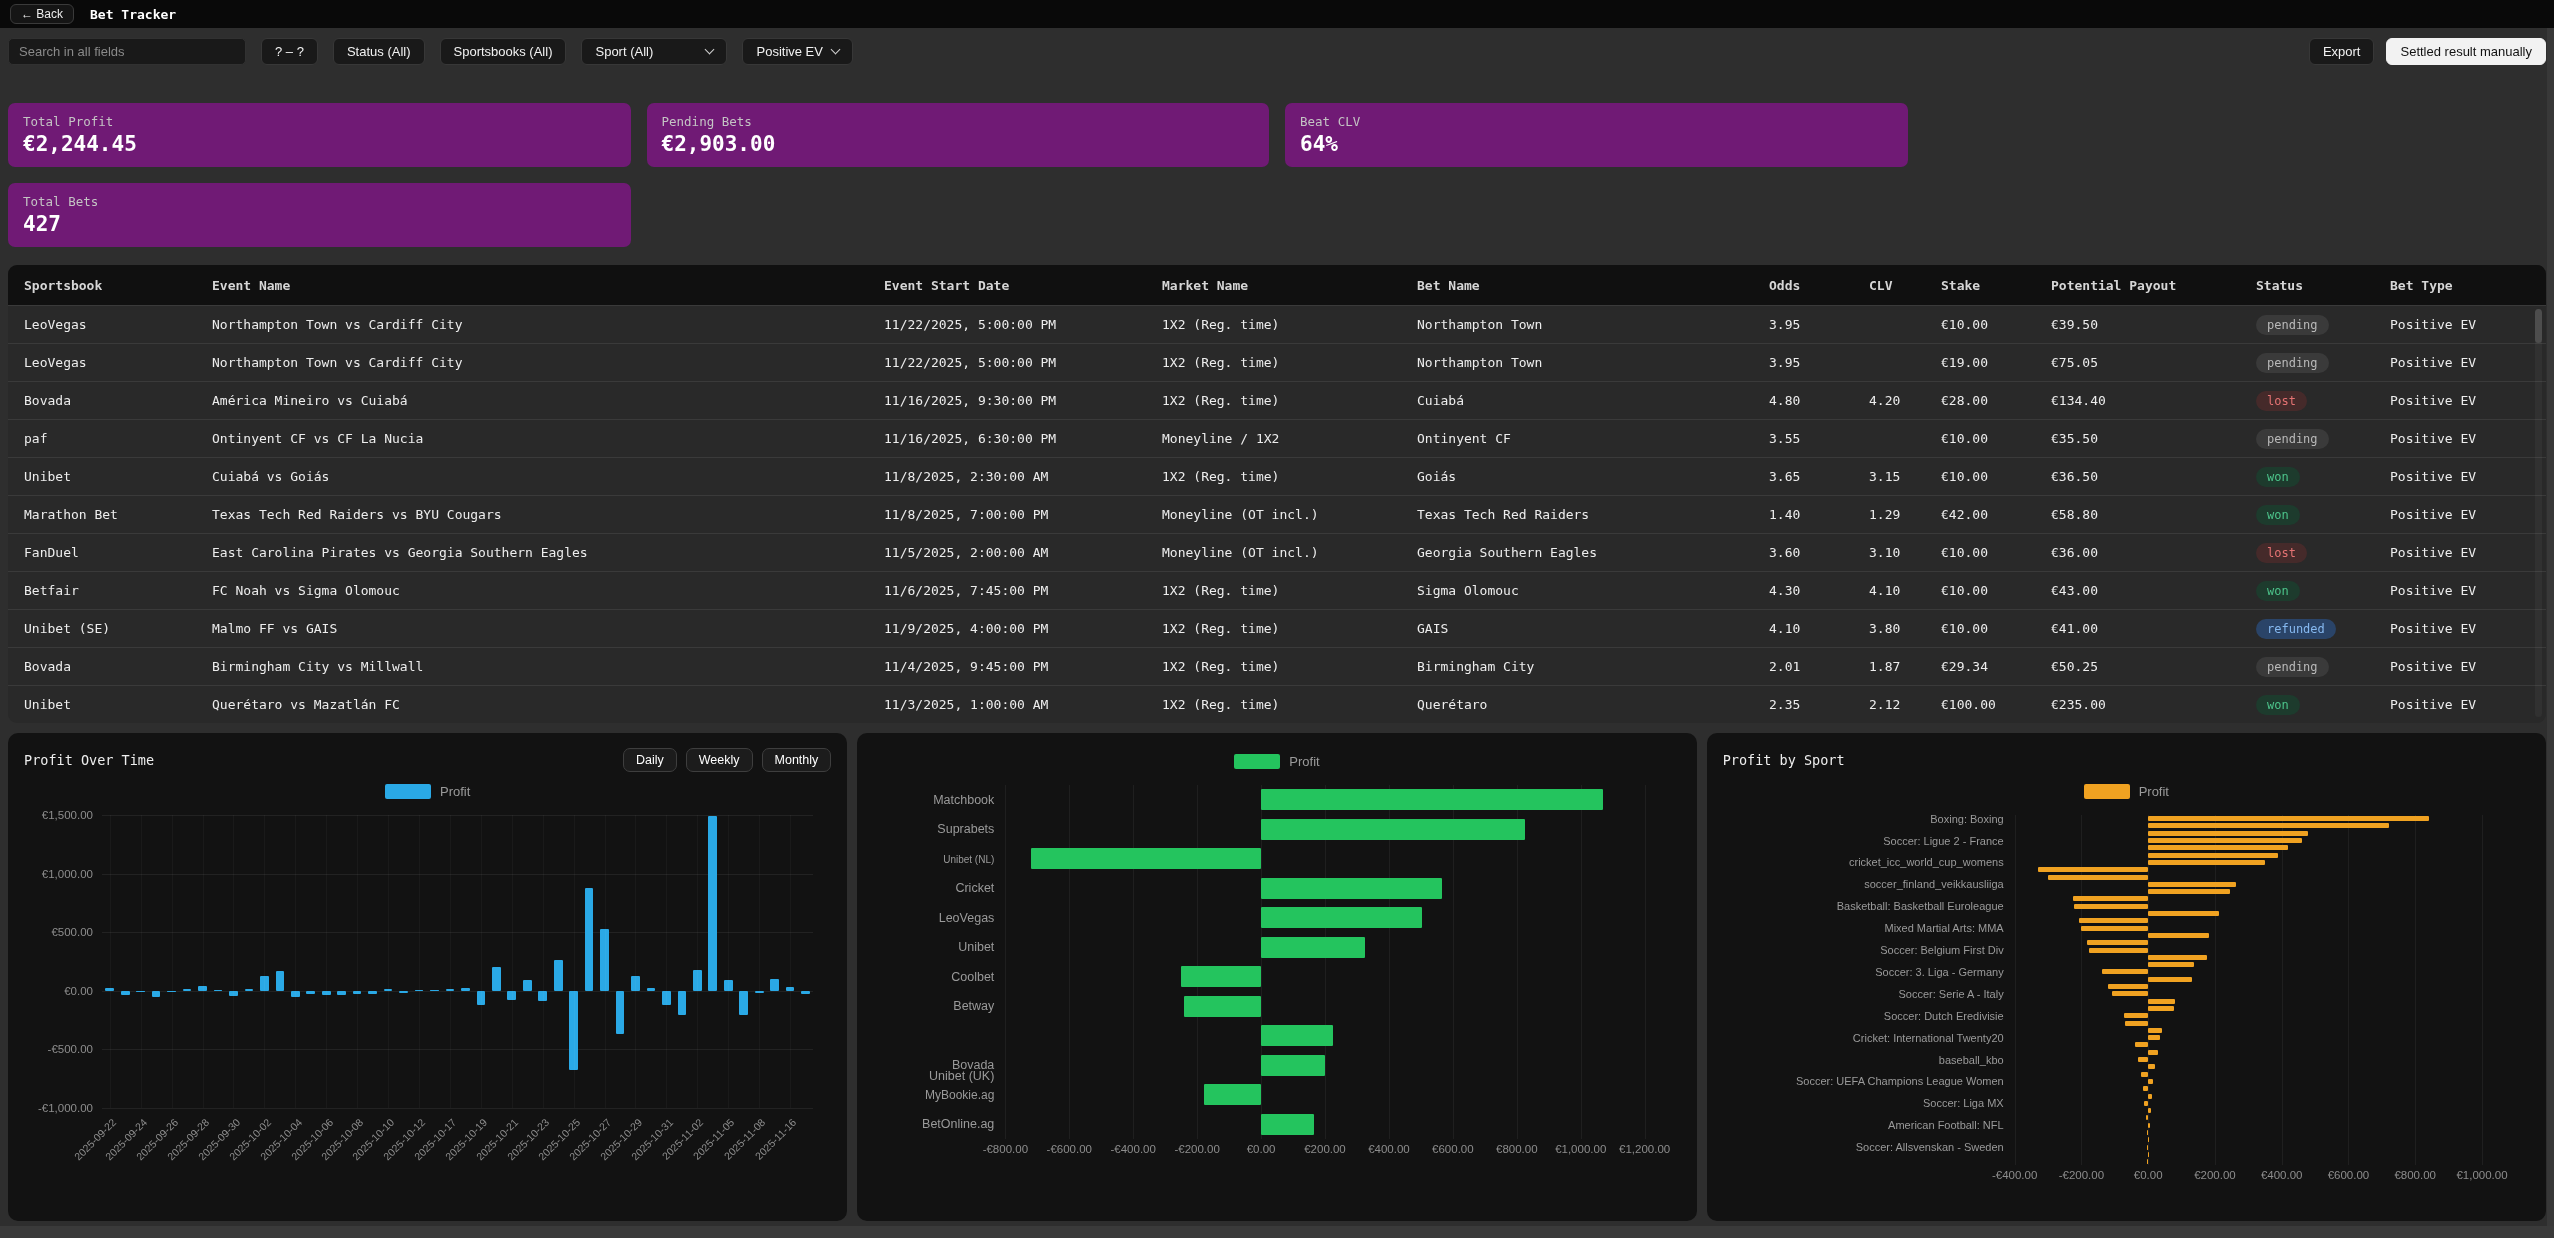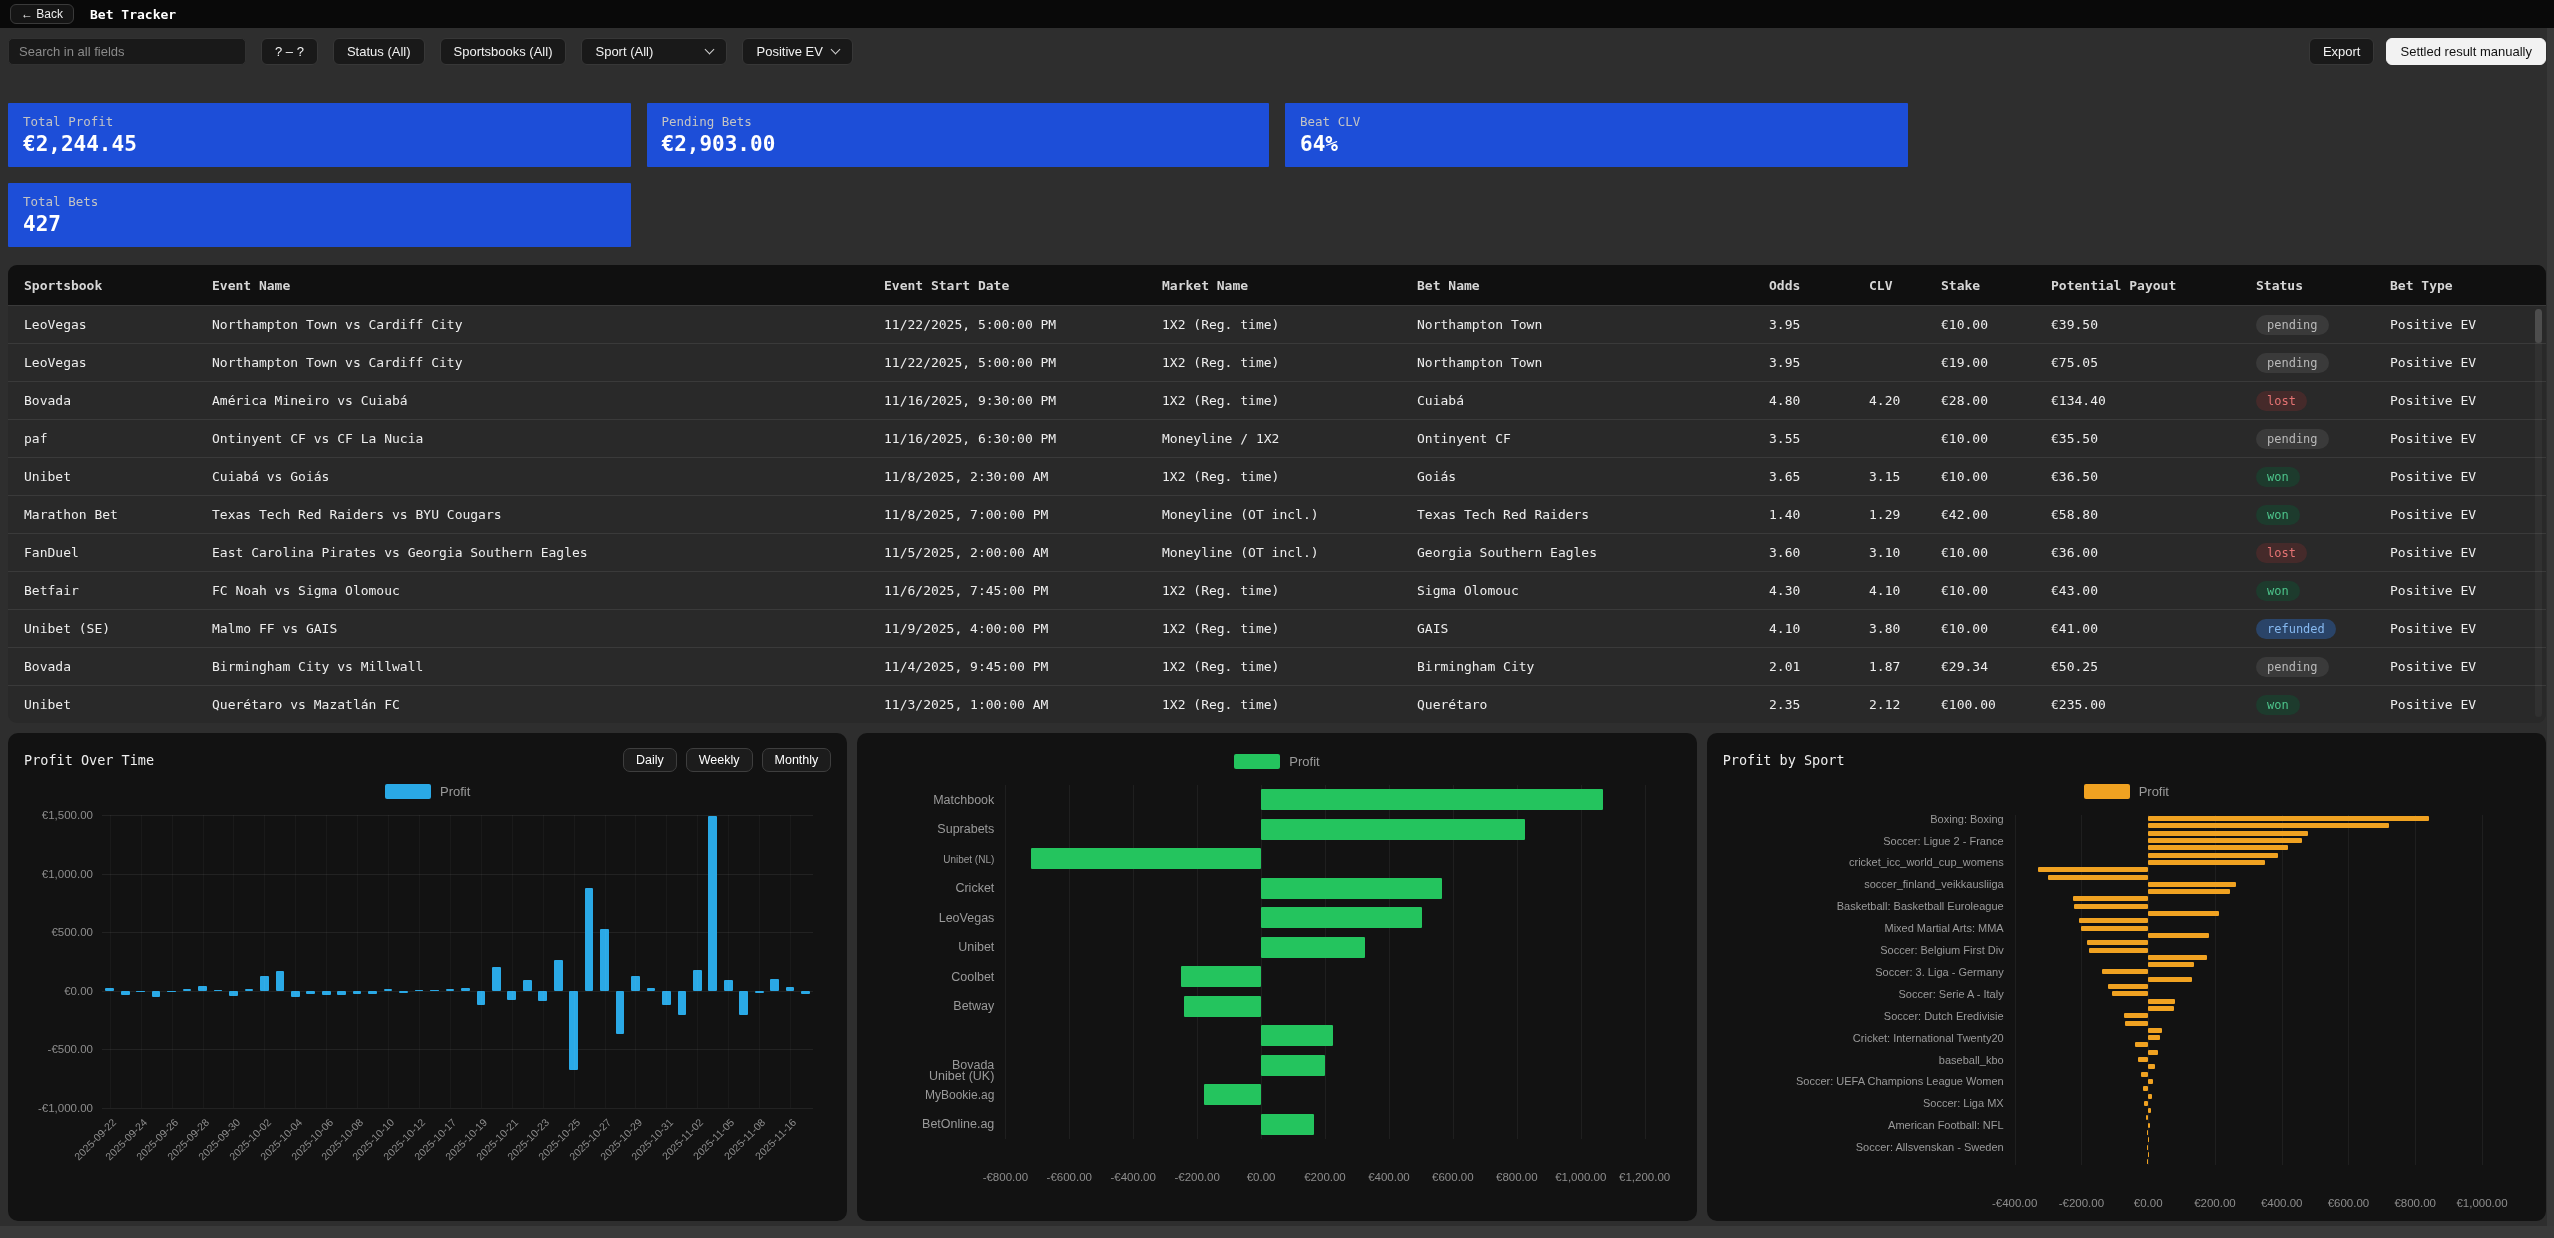--- a/index.html
+++ b/index.html
@@ -16,21 +16,21 @@
   .search-input { width:238px; height:27px; background:#191919; border:1px solid #313131; border-radius:5px; color:#dddddd; font-size:13px; padding:0 10px; outline:none; }
   .search-input::placeholder { color:#8a8a8a; }
   .tool-btn { height:27px; background:#191919; border:1px solid #373737; border-radius:6px; color:#f2f2f2; font-size:13px; padding:0 13px; display:flex; align-items:center; gap:9px; cursor:pointer; white-space:nowrap; }
   .select-btn { min-width:146px; justify-content:space-between; }
   .chev { width:7px; height:7px; border-right:1.6px solid #cfcfcf; border-bottom:1.6px solid #cfcfcf; transform:rotate(45deg); margin-top:-4px; }
   .toolbar-right { margin-left:auto; display:flex; gap:12px; }
   .light-btn { height:27px; background:#f2f2f2; border:1px solid #f2f2f2; border-radius:6px; color:#121212; font-size:13px; padding:0 13px; display:flex; align-items:center; cursor:pointer; white-space:nowrap; }
 
   
   .stats { margin:38px 8px 0 8px; display:grid; grid-template-columns:repeat(4,1fr); gap:16px; }
-  .stat-card { background:#1d4ed8; border-radius:1px; height:64px; padding:11px 15px; }
+  .stat-card { background:#701a75; border-radius:7px; height:64px; padding:11px 15px; }
   .stat-label { font-family:"DejaVu Sans Mono", monospace; font-size:12.5px; color:#c4c4c4; }
   .stat-value { font-family:"DejaVu Sans Mono", monospace; font-size:21px; font-weight:700; color:#ffffff; margin-top:3px; }
   .stat-card.row2 { grid-column:1; margin-top:0; }
 
   
   .table-card { margin:18px 8px 0 8px; background:#292929; border-radius:9px; overflow:hidden; position:relative; }
   .tgrid { display:grid; grid-template-columns:190px 672px 278px 255px 352px 100px 72px 110px 205px 134px 1fr; align-items:center; }
   .thead { background:#101010; height:40px; }
   .thead .cell { font-family:"DejaVu Sans Mono", monospace; font-weight:700; font-size:13px; color:#d6d6d6; }
   .trow { height:38px; border-top:1px solid #3a3a3a; }
@@ -63,21 +63,21 @@
   .ylab { position:absolute; right:calc(100% + 9px); transform:translateY(-50%); font-size:11.5px; color:#8d8d8d; white-space:nowrap;text-align:center; }
   .vbar { position:absolute; border-radius:1px; }
   .xlabels { position:relative; margin:6px 18px 0 78px; height:112px; }
   .xl-anchor { position:absolute; top:2px; width:0; height:0; }
   .xl-anchor span { position:absolute; right:0; top:0; white-space:nowrap; font-size:10.5px; color:#8d8d8d; transform-origin:100% 0; transform:rotate(-45deg); display:block; }
 
   
   .hplot { position:relative; }
   .hbar { position:absolute; border-radius:1px; }
   .cat-label { position:absolute; text-align:right; transform:translateY(-50%); color:#9a9a9a; white-space:nowrap; }
-  .xticks { position:relative; height:26px; margin-top:28px; }
+  .xticks { position:relative; height:26px; margin-top:0; }
   .xtick { position:absolute; transform:translateX(-50%); font-size:11.5px; color:#8d8d8d; white-space:nowrap; top:4px; }
 
   
   .hscroll-strip { position:absolute; left:0; right:0; bottom:0; height:12px; background:#3a3a3a; }
   .vscroll-strip { position:absolute; top:28px; bottom:12px; right:0; width:7px; background:#383838; }
 </style>
 </head>
 <body>
 
 <div class="topbar">

